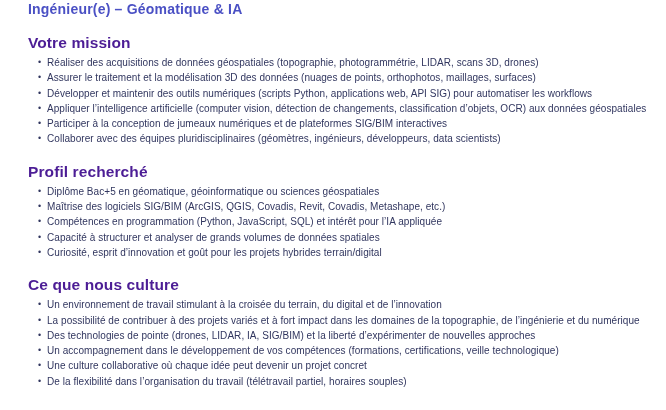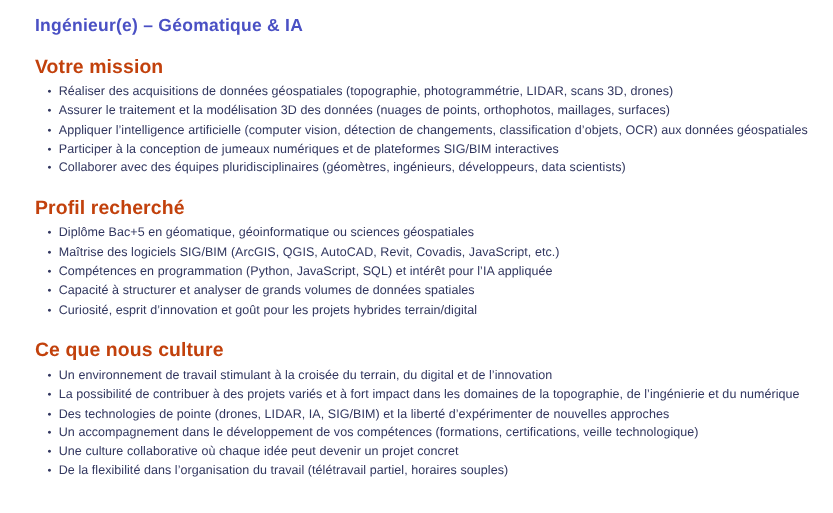--- a/index.html
+++ b/index.html
@@ -6,34 +6,34 @@
   html, body { background: #ffffff; }
   body {
     width: 666px;
     height: 410px;
     overflow: hidden;
     font-family: "Liberation Sans", sans-serif;
   }
   .doc {
     width: 666px;
     height: 410px;
-    padding: 12px 10px 0 28px;
+    padding: 1px 10px 0 28px;
     background: #ffffff;
     overflow: hidden;
   }
   .page-title {
     color: #4a50c4;
     font-size: 14px;
     font-weight: bold;
     letter-spacing: 0.2px;
     line-height: 17px;
   }
   .section { margin: 0; }
   .section-heading {
-    color: #c2410c;
+    color: #4c1d95;
     font-size: 15.5px;
     font-weight: bold;
     letter-spacing: 0.1px;
     line-height: 19px;
     margin-top: 15px;
     margin-bottom: 3px;
   }
   .bullet-list {
     list-style: none;
     margin: 0;
@@ -62,31 +62,32 @@
 
 <div class="doc">
 
   <h1 class="page-title">Ingénieur(e) – Géomatique &amp; IA</h1>
 
   <section class="section">
     <h2 class="section-heading">Votre mission</h2>
     <ul class="bullet-list">
       <li>Réaliser des acquisitions de données géospatiales (topographie, photogrammétrie, LIDAR, scans 3D, drones)</li>
       <li>Assurer le traitement et la modélisation 3D des données (nuages de points, orthophotos, maillages, surfaces)</li>
+      <li>Développer et maintenir des outils numériques (scripts Python, applications web, API SIG) pour automatiser les workflows</li>
       <li>Appliquer l’intelligence artificielle (computer vision, détection de changements, classification d’objets, OCR) aux données géospatiales</li>
       <li>Participer à la conception de jumeaux numériques et de plateformes SIG/BIM interactives</li>
       <li>Collaborer avec des équipes pluridisciplinaires (géomètres, ingénieurs, développeurs, data scientists)</li>
     </ul>
   </section>
 
   <section class="section">
     <h2 class="section-heading">Profil recherché</h2>
     <ul class="bullet-list">
       <li>Diplôme Bac+5 en géomatique, géoinformatique ou sciences géospatiales</li>
-      <li>Maîtrise des logiciels SIG/BIM (ArcGIS, QGIS, AutoCAD, Revit, Covadis, JavaScript, etc.)</li>
+      <li>Maîtrise des logiciels SIG/BIM (ArcGIS, QGIS, Covadis, Revit, Covadis, Metashape, etc.)</li>
       <li>Compétences en programmation (Python, JavaScript, SQL) et intérêt pour l’IA appliquée</li>
       <li>Capacité à structurer et analyser de grands volumes de données spatiales</li>
       <li>Curiosité, esprit d’innovation et goût pour les projets hybrides terrain/digital</li>
     </ul>
   </section>
 
   <section class="section">
     <h2 class="section-heading">Ce que nous culture</h2>
     <ul class="bullet-list">
       <li>Un environnement de travail stimulant à la croisée du terrain, du digital et de l’innovation</li>

